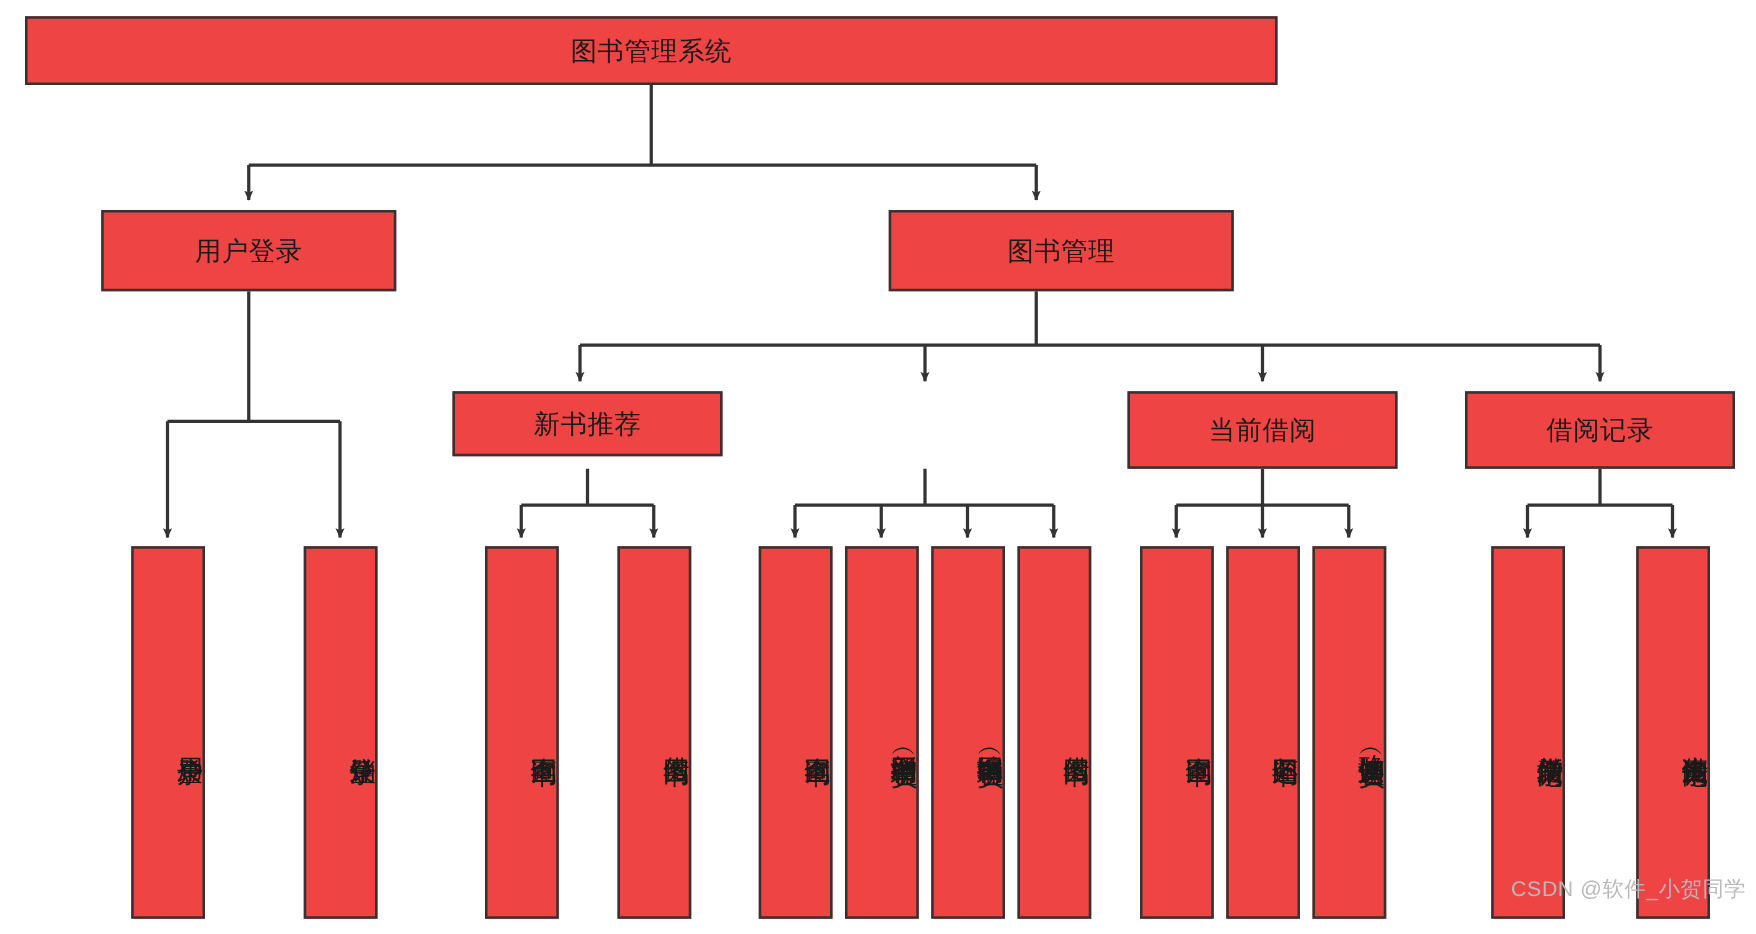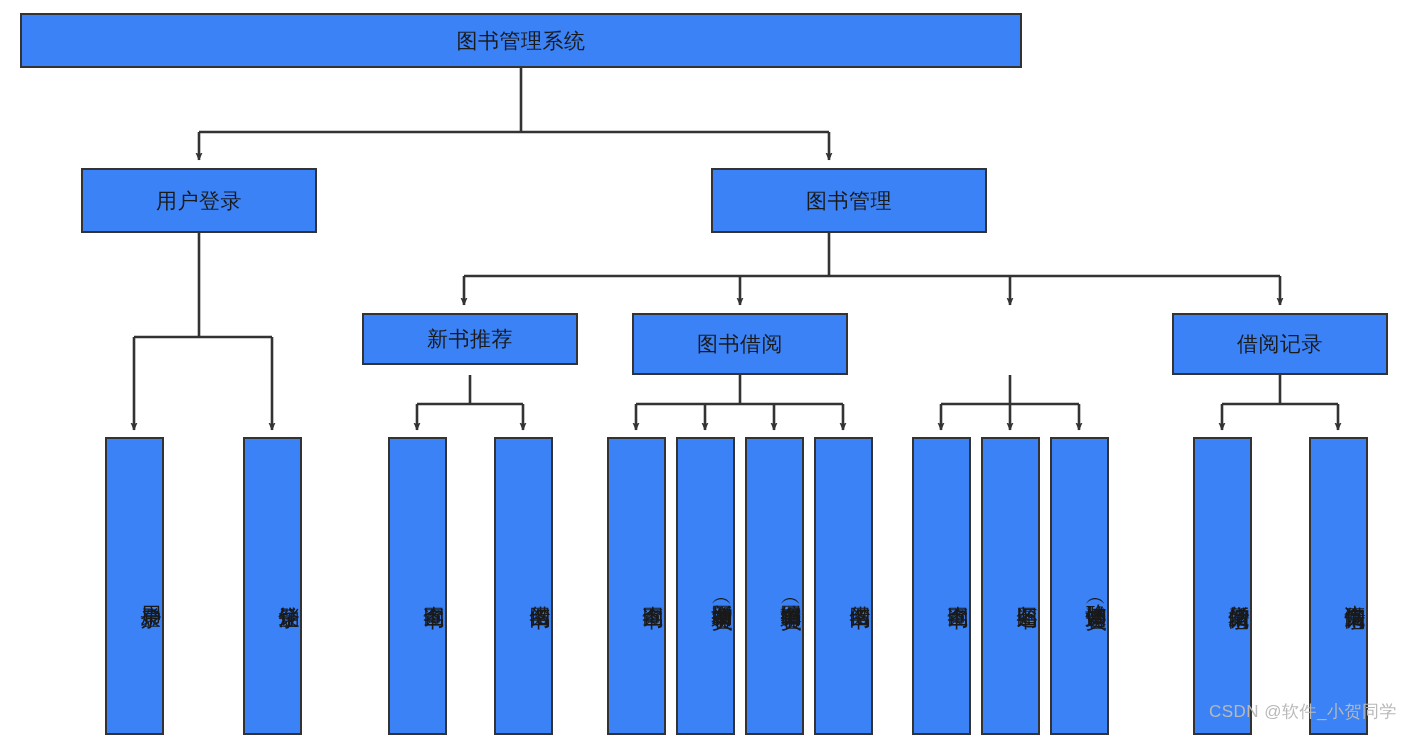--- a/index.html
+++ b/index.html
@@ -10,21 +10,21 @@
     overflow:hidden;
     position:relative;
   }
   #diagram{
     position:absolute;left:0;top:0;width:1405px;height:747px;
   }
   .svg-layer{position:absolute;left:0;top:0;width:1405px;height:747px;}
   .node{
     position:absolute;
     box-sizing:border-box;
-    background:#3b82f6;
+    background:#ef4444;
     border:2px solid #333333;
     display:flex;
     align-items:center;
     justify-content:center;
     color:#1a1a1a;
   }
   .node.h{
     font-size:21px;
     letter-spacing:0.5px;
   }
@@ -116,22 +116,22 @@
   <div class="node h" style="left:81px;top:168px;width:236px;height:65px;">
     <span>用户登录</span>
   </div>
   <div class="node h" style="left:711px;top:168px;width:276px;height:65px;">
     <span>图书管理</span>
   </div>
 
   <div class="node h" style="left:362px;top:313px;width:216px;height:52px;">
     <span>新书推荐</span>
   </div>
-  <div class="node h" style="left:632px;top:313px;width:216px;height:62px;">
-    <span>图书借阅</span>
+  <div class="node h" style="left:902px;top:313px;width:216px;height:62px;">
+    <span>当前借阅</span>
   </div>
   <div class="node h" style="left:1172px;top:313px;width:216px;height:62px;">
     <span>借阅记录</span>
   </div>
 
   <div class="node v" style="left:105px;top:437px;width:59px;height:298px;">
     <span class="vtext">用户登录</span>
   </div>
   <div class="node v" style="left:243px;top:437px;width:59px;height:298px;">
     <span class="vtext">注销登录</span>

